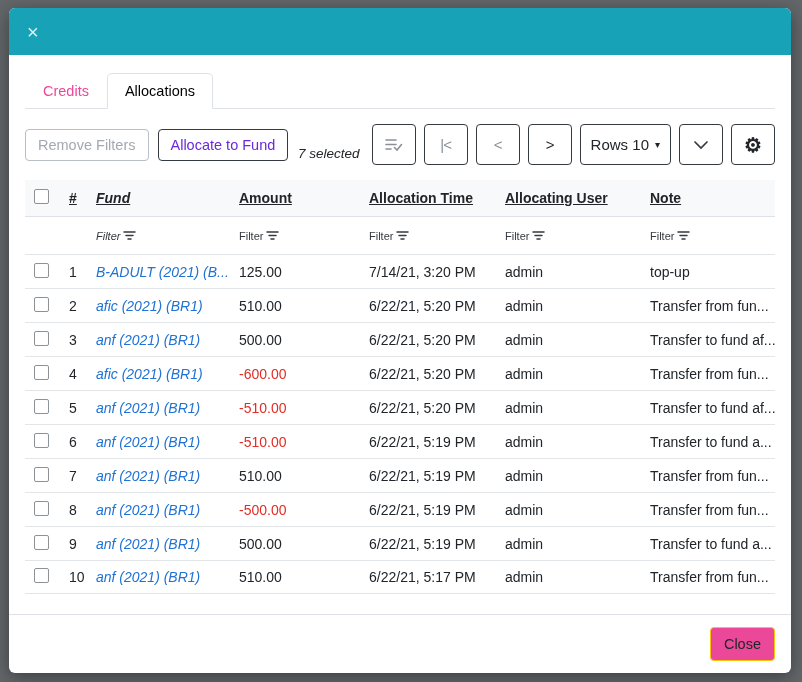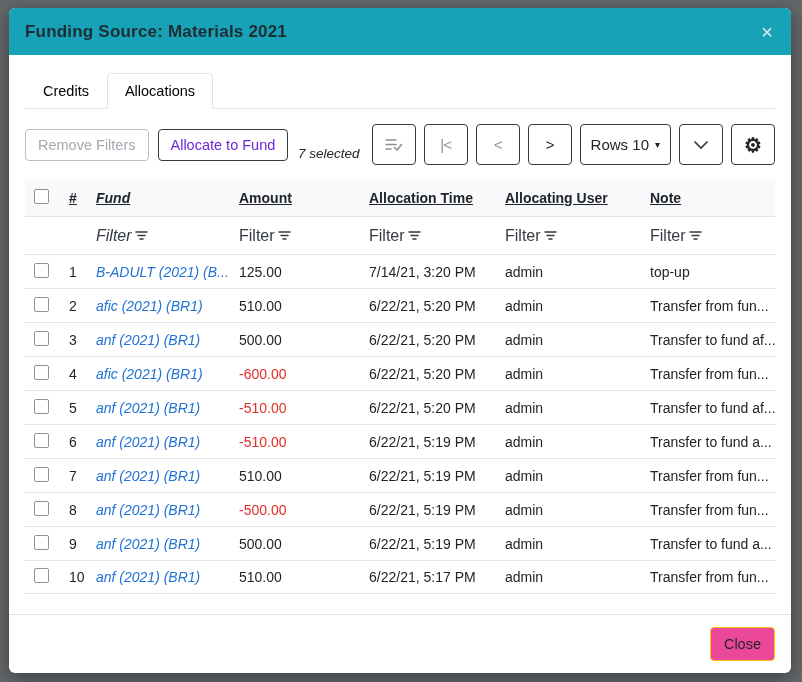--- a/index.html
+++ b/index.html
@@ -30,21 +30,21 @@
     cursor:pointer; font-family:inherit; padding:0 2px;
   }
   
   .modal-body { flex:1 1 auto; padding:14px 16px 0 16px; overflow:hidden; }
   
   .tabs { display:flex; border-bottom:1px solid #dee2e6; margin-top:4px; }
   .tab {
     padding:9px 17px; font-size:14.5px; cursor:pointer;
     border:1px solid transparent; border-radius:5px 5px 0 0; margin-bottom:-1px;
   }
-  .tab.inactive { color:#000000; }
+  .tab.inactive { color:#ec4899; }
   .tab.active {
     color:#000000; background:#fff;
     border-color:#dee2e6 #dee2e6 #ffffff #dee2e6;
   }
   
   .toolbar { display:flex; align-items:center; margin-top:15px; }
   .btn {
     font-family:inherit; font-size:14.5px; background:#fff; cursor:pointer;
     border:1px solid #343a40; color:#6d28d9; border-radius:4px;
     padding:7px 12px;
@@ -75,21 +75,21 @@
   .c-amount{ width:130px; }
   .c-time  { width:136px; }
   .c-user  { width:145px; }
   .c-note  { flex:1; }
   .cell { white-space:nowrap; overflow:hidden; padding-right:8px; }
   .head-row { background:#f8f9fa; height:37px; border-bottom:1px solid #dee2e6; }
   .head-row .hlink {
     font-weight:bold; text-decoration:underline; color:#212529; cursor:pointer;
   }
   .filter-row { height:37px; }
-  .filter-cell { display:flex; align-items:center; gap:3px; color:#343a40; font-size:16px; cursor:pointer; }
+  .filter-cell { display:flex; align-items:center; gap:3px; color:#343a40; font-size:11px; cursor:pointer; }
   .data-row { height:34px; border-top:1px solid #e3e6e9; }
   .data-row:last-child { border-bottom:1px solid #e3e6e9; }
   .fund-link { color:#2072d4; text-decoration:none; cursor:pointer; }
   .amount.neg { color:#e12d26; }
   .checkbox {
     display:inline-block; width:15px; height:15px; border:1px solid #8d9297;
     border-radius:2px; background:#fff; cursor:pointer;
   }
   
   .modal-footer {
@@ -101,21 +101,20 @@
     border:1px solid #ffc107; border-radius:4px; padding:8px 13px; cursor:pointer;
   }
   svg { display:block; }
 </style>
 </head>
 <body>
 
 <div class="modal">
 
   <div class="modal-header">
-    <span class="modal-title">Funding Source: Materials 2021</span>
     <button class="close-x">×</button>
   </div>
 
   <div class="modal-body">
 
     <div class="tabs">
       <div class="tab inactive">Credits</div>
       <div class="tab active">Allocations</div>
     </div>
 

